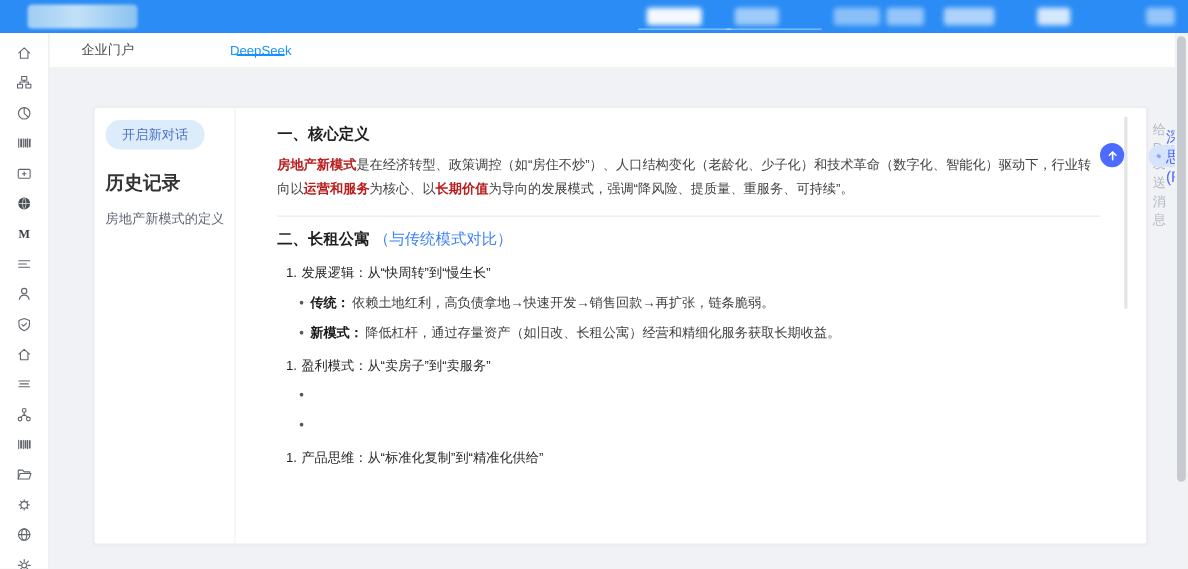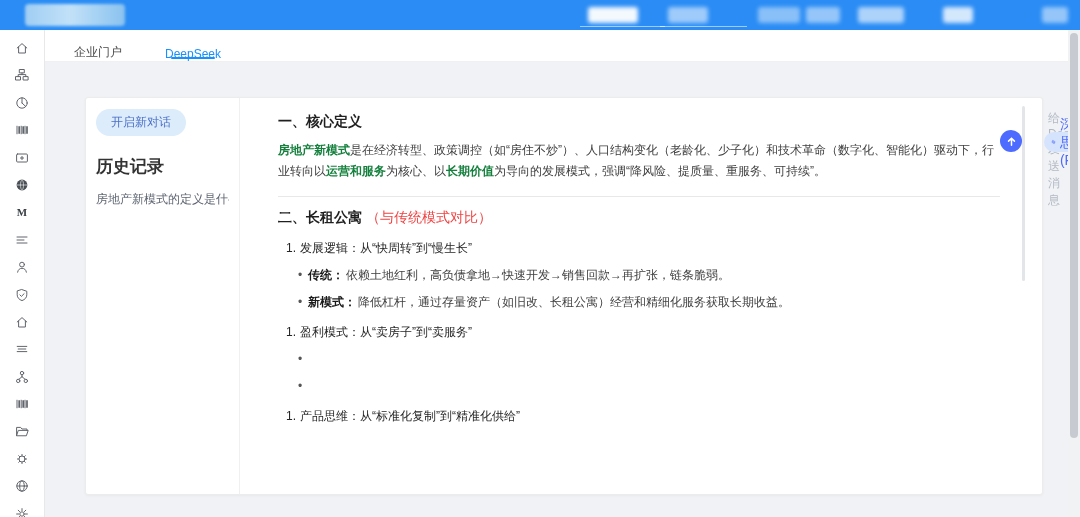--- a/index.html
+++ b/index.html
@@ -10,40 +10,40 @@
     background:linear-gradient(90deg,#9fcdf3 0%,#c2e1f8 45%,#8ac2ef 100%);filter:blur(1.6px);}
   .nav-blob{position:absolute;top:7px;height:16px;border-radius:3px;background:#fff;filter:blur(2.2px);}
   .nav-underline{position:absolute;top:26px;height:1px;background:rgba(255,255,255,.55);}
   
   .sidebar{position:absolute;left:0;top:30px;width:45px;height:487px;background:#fff;
     border-right:1px solid #e8e8e8;z-index:20;display:flex;flex-direction:column;align-items:center;padding-top:9px;box-sizing:border-box;}
   .sb-icon{width:18px;height:18px;margin-bottom:9.4px;display:flex;align-items:center;justify-content:center;cursor:pointer;flex:0 0 auto;}
   .sb-icon svg{width:14px;height:14px;}
   
   .tabbar{position:absolute;left:45px;top:30px;width:1035px;height:32px;background:#fff;
-    border-bottom:1px solid #f0f0f0;display:flex;align-items:flex-end;box-sizing:border-box;z-index:10;}
+    border-bottom:1px solid #f0f0f0;display:flex;align-items:center;box-sizing:border-box;z-index:10;gap:44px;}
   .tab{font-size:12px;color:#4a4a4a;display:flex;align-items:center;margin-left:25px;padding:0 4px;cursor:pointer;position:relative;}
   .tab.active{color:#1890ff;}
   .tab.active .tab-underline{position:absolute;left:50%;transform:translateX(-50%);bottom:2px;width:44px;height:2px;background:#1890ff;border-radius:1px;}
   
   .main{position:absolute;left:45px;top:62px;width:1035px;height:455px;background:#f0f2f5;}
   .card{position:absolute;left:40px;top:35px;width:958px;height:398px;background:#fff;
     border:1px solid #ececec;border-radius:3px;box-shadow:0 1px 3px rgba(0,0,0,.04);display:flex;box-sizing:border-box;}
   
-  .panel{width:154px;border-right:1px solid #f0f0f0;padding:11px 10px;box-sizing:border-box;flex:0 0 auto;font-family:Liberation Mono, monospace;}
+  .panel{width:128px;border-right:1px solid #f0f0f0;padding:11px 10px;box-sizing:border-box;flex:0 0 auto;font-family:Liberation Mono, monospace;}
   .new-chat{display:inline-block;padding:5px 15px;background:#dcecfb;color:#4a6fc8;font-size:12px;border-radius:15px;cursor:pointer;}
   .hist-title{margin-top:19px;font-size:17px;font-weight:bold;color:#333;}
   .hist-item{margin-top:13px;font-size:12px;color:#5f6672;cursor:pointer;white-space:nowrap;overflow:hidden;}
   
   .chatcol{flex:1;display:flex;position:relative;min-width:0;}
   .chat-scroll{flex:1;min-height:0;overflow:hidden;padding:13px 24px 0 38px;}
   .h-sec{font-size:14px;font-weight:bold;color:#1f1f1f;margin:2px 0 9px;}
-  .h-note{font-weight:normal;color:#ef4444;}
+  .h-note{font-weight:normal;color:#3b82f6;}
   .para{font-size:12px;color:#404040;line-height:1.78;}
-  .para b{color:#15803d;}
+  .para b{color:#b91c1c;}
   .sec-hr{border:none;border-top:1px solid #e8e8e8;margin:13px 0 12px;}
   .group{margin:13px 0 0 8px;}
   .g-title{font-size:12px;font-weight:normal;color:#262626;}
   .g-num{margin-right:4px;}
   .bullet{display:flex;font-size:12px;color:#404040;margin:9px 0 0 12px;line-height:1.5;}
   .bullet .dot{width:10px;flex:0 0 auto;color:#555;}
   .bullet b{color:#1a1a1a;margin-right:2px;}
   .chat-sb{position:absolute;right:17px;top:8px;width:3px;height:175px;background:#e3e5e9;border-radius:2px;cursor:pointer;}
   
   .composer{height:58px;flex:0 0 auto;margin:4px 8px 14px 10px;background:#4c1d95;border-radius:10px;position:relative;}

